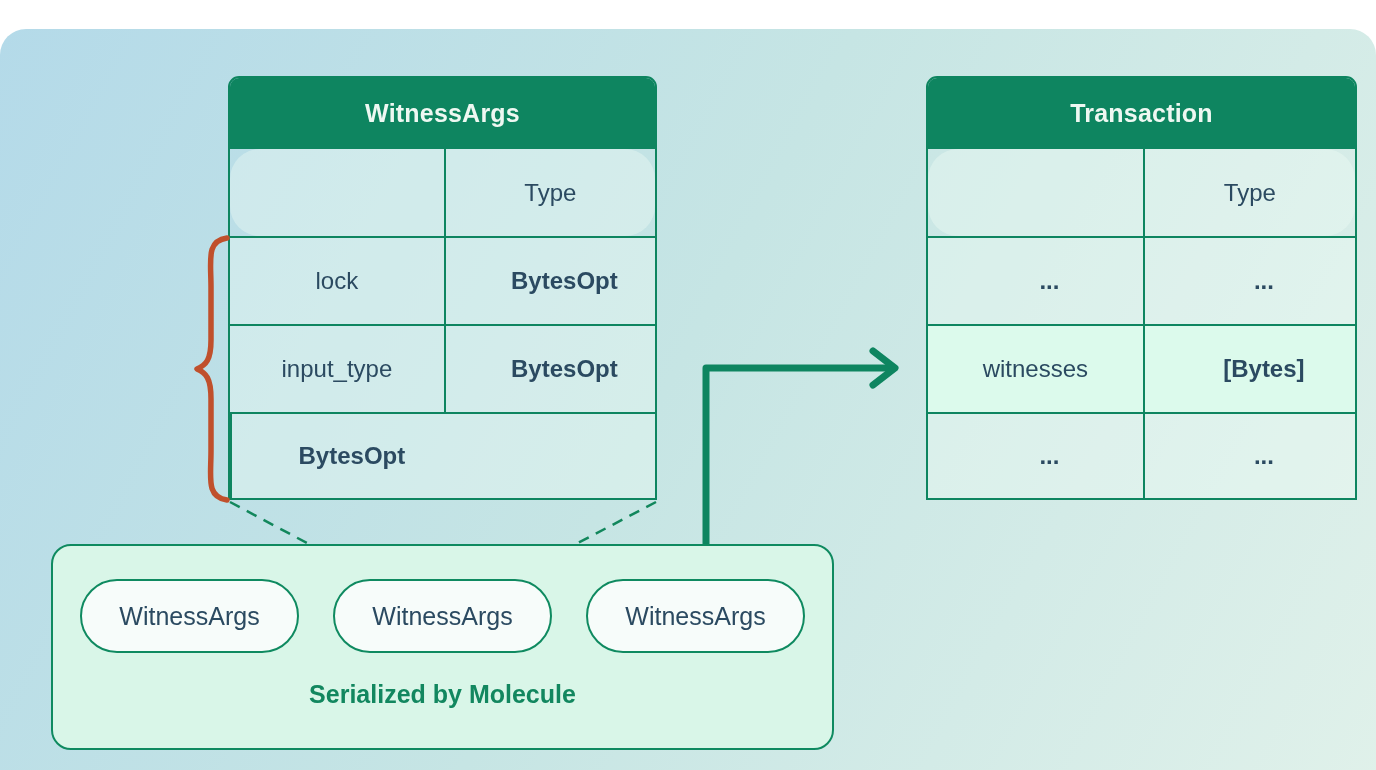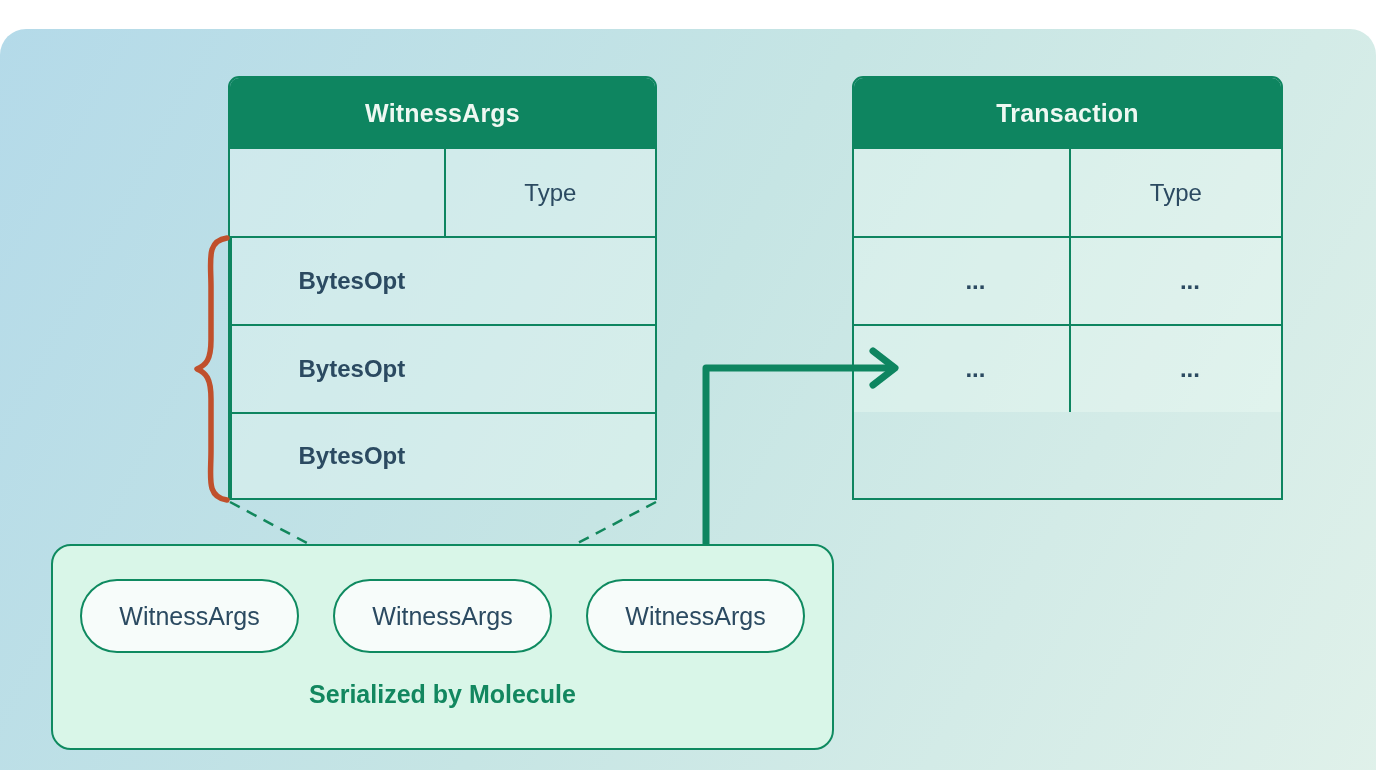--- a/index.html
+++ b/index.html
@@ -33,21 +33,21 @@
     font-size: 25px;
     display: flex; align-items: center; justify-content: center;
     letter-spacing: 0.2px;
   }
   .mtable .t-row {
     display: grid;
     grid-template-columns: 50.3% 1fr;
     border-top: 2px solid #0e8560;
     background: rgba(239, 253, 245, 0.38);
   }
-  .mtable .t-row:nth-child(2) { border-top: none; }
+  .mtable .t-row:nth-child(2) { border-top: none; border-radius: 30px; }
   .mtable .t-row.highlight { background: #dcfaec; }
   .t-cell {
     display: flex; align-items: center; justify-content: center;
     font-size: 24px;
     color: #2b4a61;
   }
   .t-cell.col2 { border-left: 2px solid #0e8560; }
   .t-cell.bold { font-weight: bold; padding-left: 28px; }
   
   .proof-label {
@@ -94,39 +94,45 @@
 
 <div class="canvas">
 
   <div class="mtable" style="left:228px; top:47px; width:429px; height:424px;">
     <div class="t-header">WitnessArgs</div>
     <div class="t-row">
       <div class="t-cell"></div>
       <div class="t-cell col2">Type</div>
     </div>
     <div class="t-row">
+      <div class="t-cell">lock</div>
       <div class="t-cell col2 bold">BytesOpt</div>
     </div>
     <div class="t-row">
+      <div class="t-cell">input_type</div>
       <div class="t-cell col2 bold">BytesOpt</div>
     </div>
     <div class="t-row">
       <div class="t-cell col2 bold">BytesOpt</div>
     </div>
   </div>
 
-  <div class="mtable" style="left:852px; top:47px; width:431px; height:424px;">
+  <div class="mtable" style="left:926px; top:47px; width:431px; height:424px;">
     <div class="t-header">Transaction</div>
     <div class="t-row">
       <div class="t-cell"></div>
       <div class="t-cell col2">Type</div>
     </div>
     <div class="t-row">
       <div class="t-cell bold">...</div>
       <div class="t-cell col2 bold">...</div>
+    </div>
+    <div class="t-row highlight">
+      <div class="t-cell">witnesses</div>
+      <div class="t-cell col2 bold">[Bytes]</div>
     </div>
     <div class="t-row">
       <div class="t-cell bold">...</div>
       <div class="t-cell col2 bold">...</div>
     </div>
   </div>
 
 
   <svg class="overlay" viewBox="0 0 1376 770">
 

